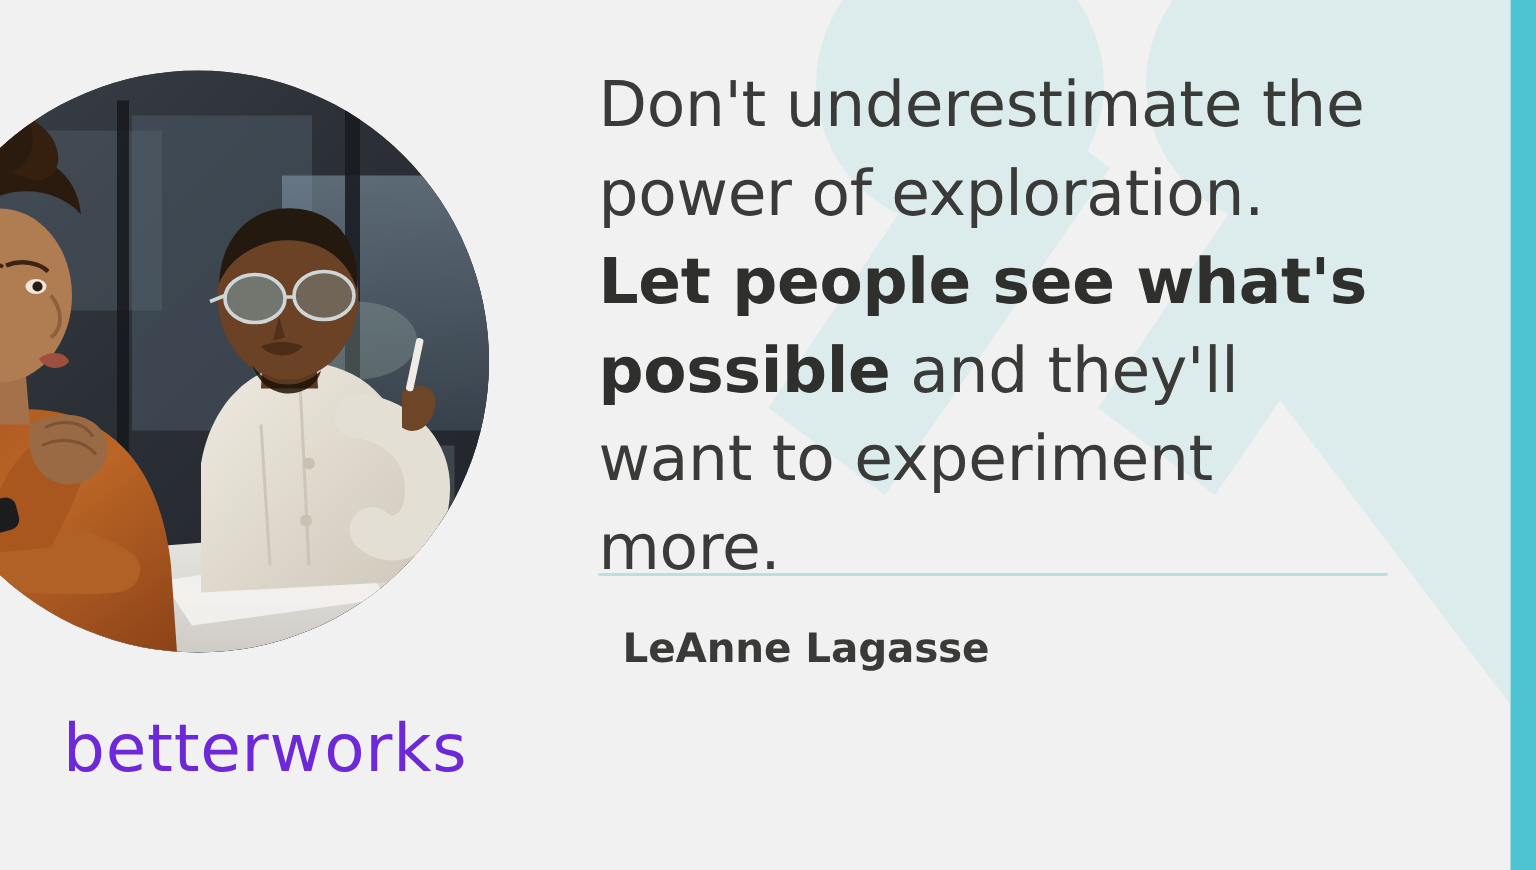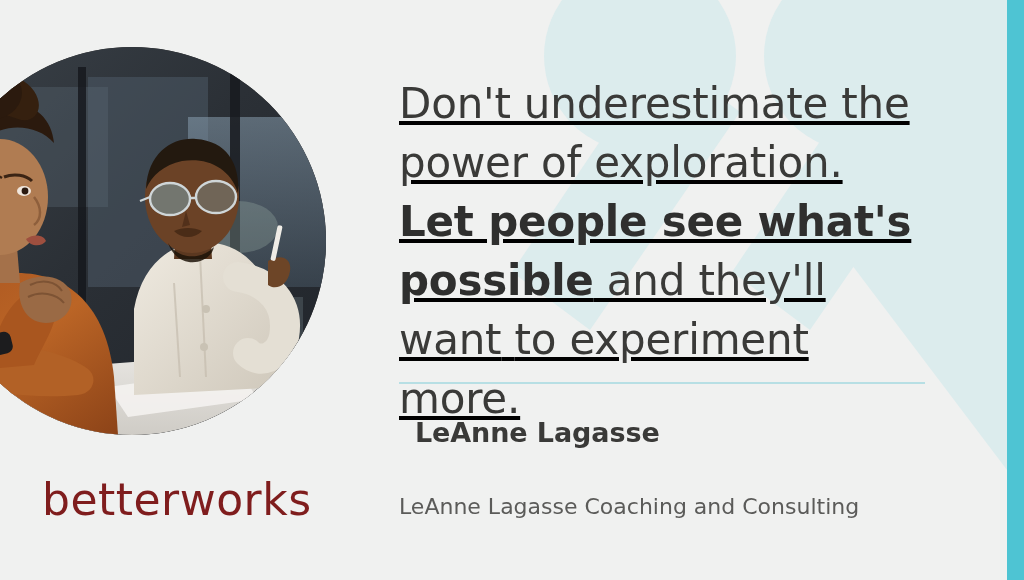--- a/index.html
+++ b/index.html
@@ -69,31 +69,30 @@
 
   
   .logo {
     position: absolute;
     left: 42px;
     top: 478px;
     font-family: "DejaVu Sans", sans-serif;
     font-size: 44px;
     font-weight: 400;
     letter-spacing: 0.5px;
-    color: #7f1d1d;
+    color: #6d28d9;
     line-height: 1;
   }
 
   
   .content {
     position: absolute;
     left: 399px;
-    top: 74px;
+    top: 40px;
     width: 530px;
-    text-decoration: underline;
   }
 
   .quote {
     font-family: "DejaVu Sans", sans-serif;
     font-size: 42px;
     line-height: 59px;
     font-weight: 400;
     color: #3a3a38;
     letter-spacing: -0.2px;
     margin: 0;
@@ -288,17 +287,16 @@
       <span>to experiment more.</span>
     </p>
   </div>
 
   <div class="divider"></div>
 
   <div class="attribution">
     <p class="author-name">LeAnne Lagasse</p>
     <p class="author-title">
       <br>
-      <span>LeAnne Lagasse Coaching and Consulting</span>
     </p>
   </div>
 
 </div>
 
 </body></html>

